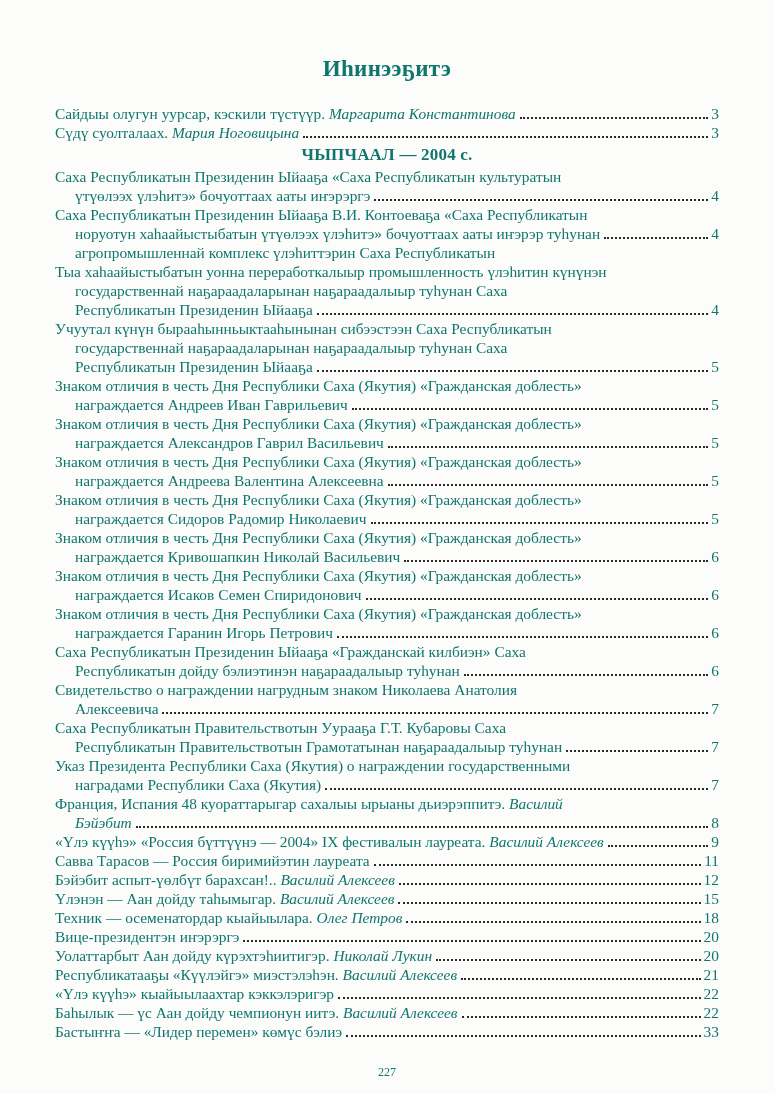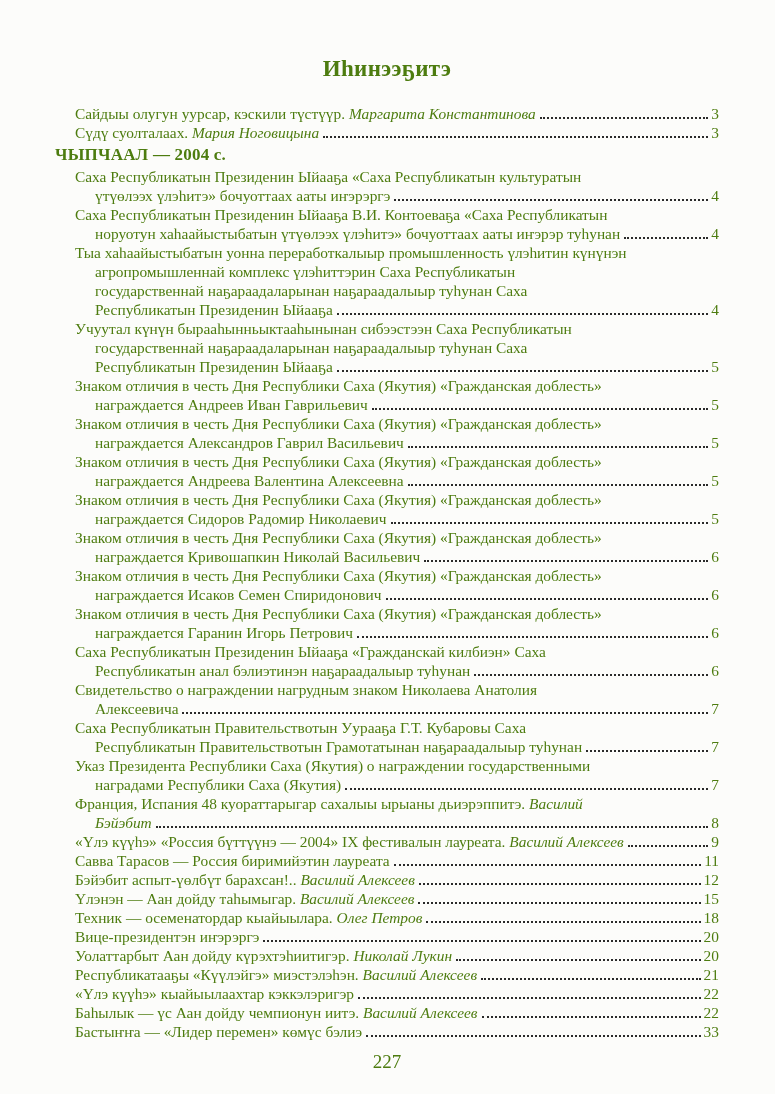--- a/index.html
+++ b/index.html
@@ -4,56 +4,57 @@
 <style>
   html, body { margin: 0; padding: 0; background: #ffffff; }
   .page {
     position: relative;
     width: 775px;
     height: 1094px;
     box-sizing: border-box;
     background: #fcfcfa;
     padding: 56px 56px 0 55px;
     font-family: "Liberation Serif", "DejaVu Serif", serif;
-    color: #4d7c0f;
+    color: #0f766e;
     overflow: hidden;
   }
   .doc-title {
     text-align: center;
     font-weight: bold;
     font-size: 23px;
     margin: 0 0 22px 0;
     letter-spacing: 0.3px;
   }
   .toc { font-size: 15.4px; line-height: 19px; }
   .section-heading {
+    text-align: center;
     font-weight: bold;
     font-size: 17px;
     margin: 3px 0 3px 0;
     letter-spacing: 0.2px;
   }
   .toc-entry { margin: 0; }
-  .toc-line { white-space: normal; margin-left: 20px; }
+  .toc-line { white-space: normal; }
   .toc-line.cont { padding-left: 20px; }
   .toc-line.last { display: flex; align-items: baseline; }
   .line-text { flex: 0 1 auto; }
   .line-text i { font-style: italic; }
   .dots {
     flex: 1 1 auto;
     min-width: 6px;
     align-self: flex-end;
     border-bottom: 2px dotted #2a2a2a;
     margin: 0 3px 4px 4px;
     height: 0;
   }
   .pg { flex: 0 0 auto; }
   .footer-page {
     text-align: center;
-    font-size: 19px;
-    margin-top: 10px;
+    font-size: 12px;
+    margin-top: 24px;
   }
 </style>
 </head>
 <body>
 
 <div class="page">
   <h1 class="doc-title">Иһинээҕитэ</h1>
 
   <div class="toc">
     <div id="entries-top">
@@ -86,22 +87,22 @@
         </div>
         <div class="toc-entry">
           <div class="toc-line"><span class="line-text"><span>Саха Республикатын Президенин Ыйааҕа В.И. Контоеваҕа «Саха Республикатын</span></span></div>
           <div class="toc-line cont last">
             <span class="line-text"><span>норуотун хаһаайыстыбатын үтүөлээх үлэһитэ» бочуоттаах ааты иҥэрэр туһунан</span></span>
             <span class="dots"></span>
             <span class="pg">4</span>
           </div>
         </div>
         <div class="toc-entry">
+          <div class="toc-line cont"><span class="line-text"><span>агропромышленнай комплекс үлэһиттэрин Саха Республикатын</span></span></div>
           <div class="toc-line"><span class="line-text"><span>Тыа хаһаайыстыбатын уонна переработкалыыр промышленность үлэһитин күнүнэн</span></span></div>
-          <div class="toc-line cont"><span class="line-text"><span>агропромышленнай комплекс үлэһиттэрин Саха Республикатын</span></span></div>
           <div class="toc-line cont"><span class="line-text"><span>государственнай наҕараадаларынан наҕараадалыыр туһунан Саха</span></span></div>
           <div class="toc-line cont last">
             <span class="line-text"><span>Республикатын Президенин Ыйааҕа</span></span>
             <span class="dots"></span>
             <span class="pg">4</span>
           </div>
         </div>
         <div class="toc-entry">
           <div class="toc-line"><span class="line-text"><span>Учуутал күнүн бырааһынньыктааһынынан сибээстээн Саха Республикатын</span></span></div>
           <div class="toc-line cont"><span class="line-text"><span>государственнай наҕараадаларынан наҕараадалыыр туһунан Саха</span></span></div>
@@ -163,21 +164,21 @@
           <div class="toc-line"><span class="line-text"><span>Знаком отличия в честь Дня Республики Саха (Якутия) «Гражданская доблесть»</span></span></div>
           <div class="toc-line cont last">
             <span class="line-text"><span>награждается Гаранин Игорь Петрович</span></span>
             <span class="dots"></span>
             <span class="pg">6</span>
           </div>
         </div>
         <div class="toc-entry">
           <div class="toc-line"><span class="line-text"><span>Саха Республикатын Президенин Ыйааҕа «Гражданскай килбиэн» Саха</span></span></div>
           <div class="toc-line cont last">
-            <span class="line-text"><span>Республикатын анал бэлиэтинэн наҕараадалыыр туһунан</span></span>
+            <span class="line-text"><span>Республикатын дойду бэлиэтинэн наҕараадалыыр туһунан</span></span>
             <span class="dots"></span>
             <span class="pg">6</span>
           </div>
         </div>
         <div class="toc-entry">
           <div class="toc-line"><span class="line-text"><span>Свидетельство о награждении нагрудным знаком Николаева Анатолия</span></span></div>
           <div class="toc-line cont last">
             <span class="line-text"><span>Алексеевича</span></span>
             <span class="dots"></span>
             <span class="pg">7</span>

